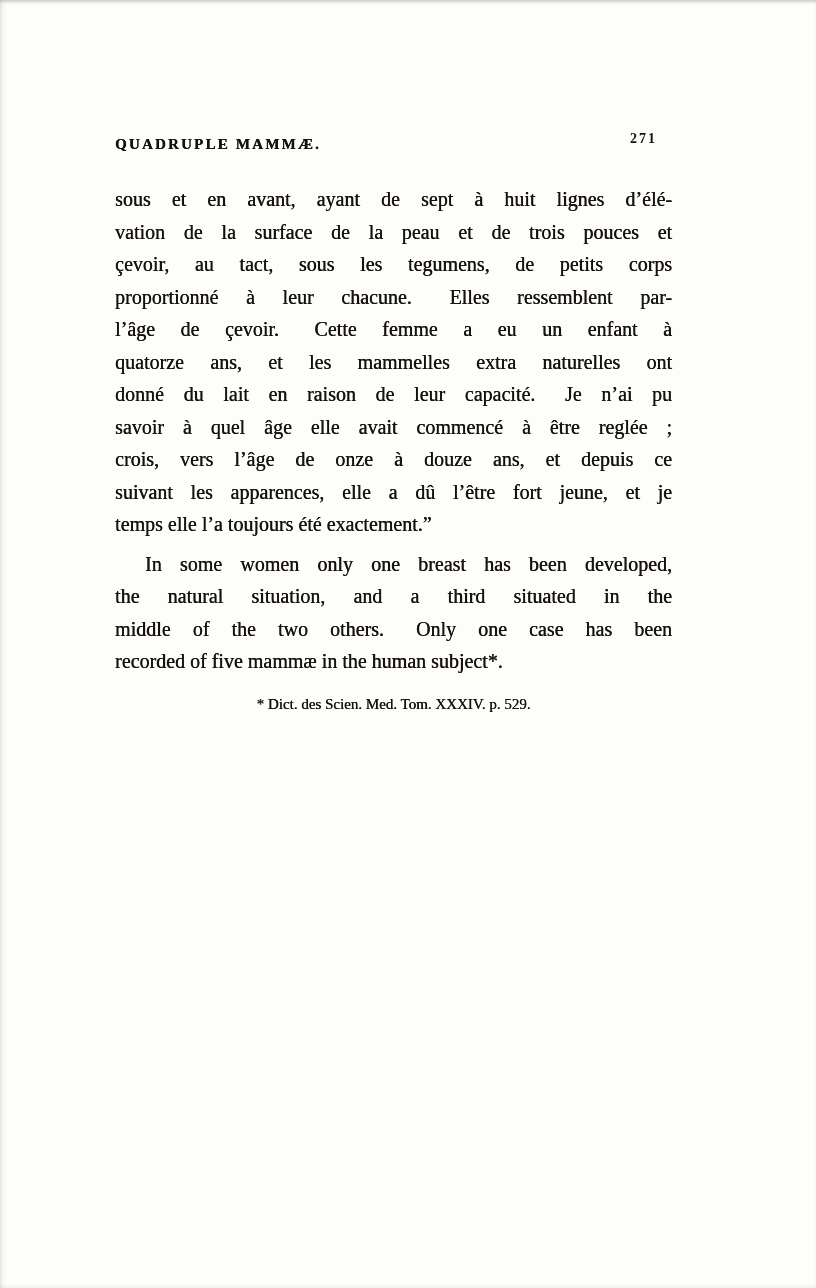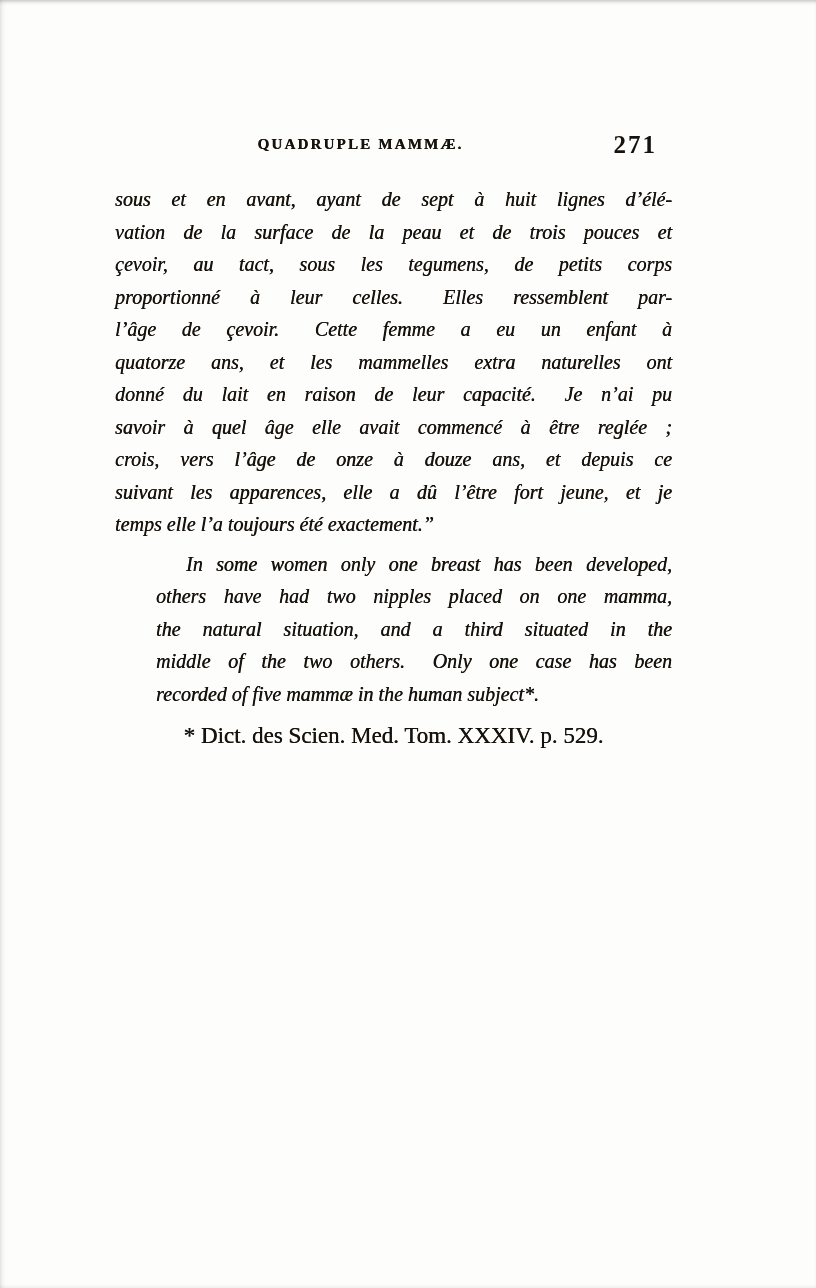--- a/index.html
+++ b/index.html
@@ -22,97 +22,93 @@
   }
   .header {
     position: absolute;
     top: 131px;
     left: 115px;
     width: 557px;
     height: 30px;
   }
   .running-title {
     display: block;
-    text-align: center;
     padding-right: 66px;
     font-size: 15px;
     font-weight: bold;
     letter-spacing: 2.2px;
     padding-top: 5px;
     text-shadow: 0.3px 0 0 currentColor;
   }
   .page-number {
     position: absolute;
     right: 15px;
     top: 0;
-    font-size: 25px;
+    font-size: 14px;
     font-weight: bold;
     letter-spacing: 2px;
   }
   .body-text {
     position: absolute;
     top: 183px;
     left: 115px;
     width: 557px;
     font-size: 20px;
     line-height: 32.5px;
     text-shadow: 0.35px 0 0 currentColor;
   }
   .line {
     text-align: justify;
     text-align-last: justify;
     white-space: normal;
-    font-style: italic;
   }
   .line.last {
     text-align-last: left;
   }
   .line.indent {
     text-indent: 30px;
   }
   .paragraph-english {
     margin-top: 7px;
-    margin-left: 41px;
   }
   .footnote {
     margin-top: 14px;
     text-align: center;
-    font-size: 23px;
+    font-size: 15px;
     line-height: 24px;
   }
 </style>
 </head>
 <body>
 
 <div class="page">
 
   <div class="header">
     <span class="running-title">QUADRUPLE MAMMÆ.</span>
     <span class="page-number">271</span>
   </div>
 
   <div class="body-text">
 
     <div class="paragraph-french">
       <div class="line">sous et en avant, ayant de sept à huit lignes d’élé-</div>
       <div class="line">vation de la surface de la peau et de trois pouces et</div>
       <div class="line">çevoir, au tact, sous les tegumens, de petits corps</div>
-      <div class="line">proportionné à leur celles.  Elles ressemblent par-</div>
+      <div class="line">proportionné à leur chacune.  Elles ressemblent par-</div>
       <div class="line">l’âge de çevoir.  Cette femme a eu un enfant à</div>
       <div class="line">quatorze ans, et les mammelles extra naturelles ont</div>
       <div class="line">donné du lait en raison de leur capacité.  Je n’ai pu</div>
       <div class="line">savoir à quel âge elle avait commencé à être reglée&nbsp;;</div>
       <div class="line">crois, vers l’âge de onze à douze ans, et depuis ce</div>
       <div class="line">suivant les apparences, elle a dû l’être fort jeune, et je</div>
       <div class="line last">temps elle l’a toujours été exactement.”</div>
     </div>
 
     <div class="paragraph-english">
       <div class="line indent">In some women only one breast has been developed,</div>
-      <div class="line">others have had two nipples placed on one mamma,</div>
       <div class="line">the natural situation, and a third situated in the</div>
       <div class="line">middle of the two others.  Only one case has been</div>
       <div class="line last">recorded of five mammæ in the human subject*.</div>
     </div>
 
     <div class="footnote">* Dict. des Scien. Med. Tom. XXXIV. p. 529.</div>
 
   </div>
 
 </div>

